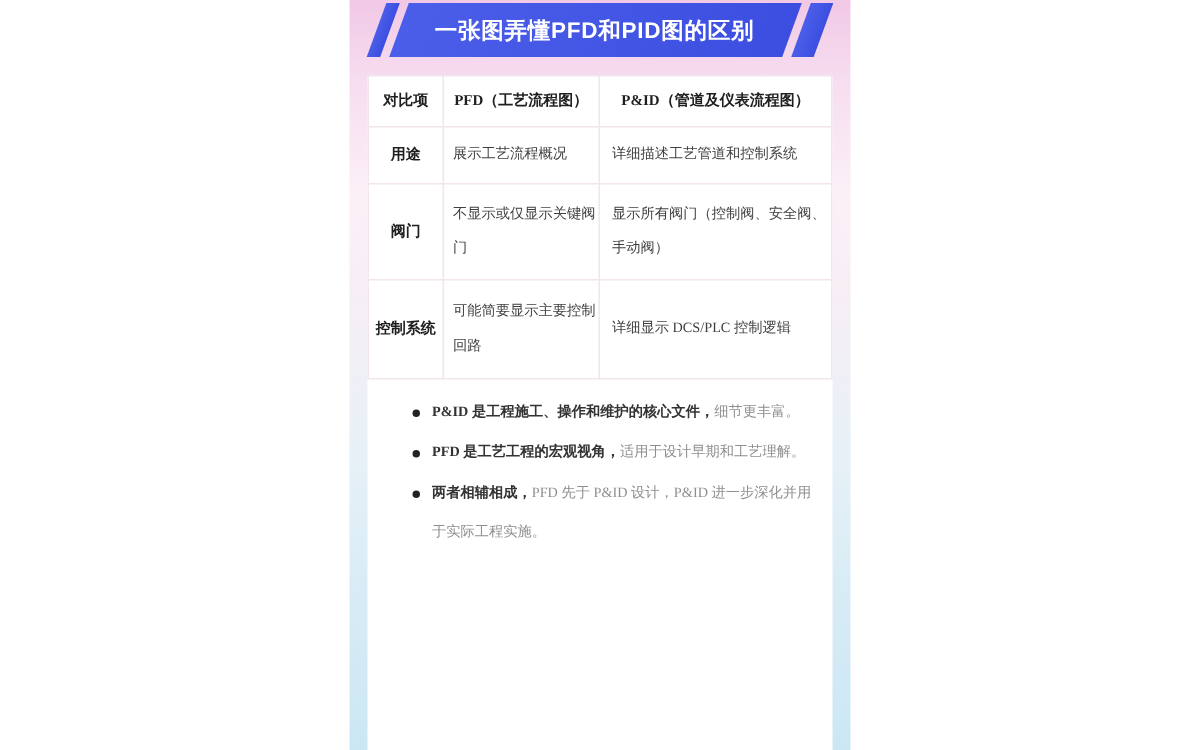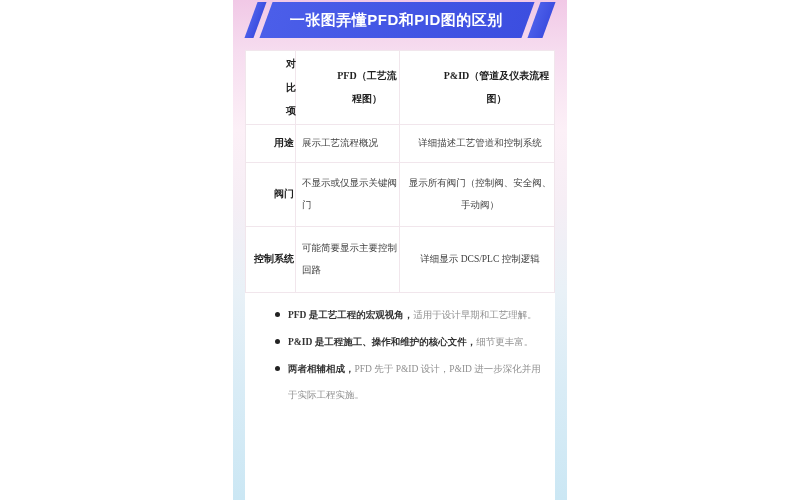--- a/index.html
+++ b/index.html
@@ -60,38 +60,37 @@
     border: 1px solid #f1e6ec;
     vertical-align: middle;
     line-height: 2.35;
   }
   table.cmp th {
     font-size: 10px;
     font-weight: bold;
     color: #1f1f1f;
     text-align: center;
     height: 31px;
-    padding-left: 40px;
   }
   td.lbl {
     font-size: 10px;
     font-weight: bold;
     color: #1f1f1f;
-    text-align: right;
+    text-align: center;
   }
   td.pfd {
     font-size: 9.5px;
     color: #3f3f3f;
     text-align: left;
     padding: 0 1px 0 6px;
   }
   td.pid {
     font-size: 9.5px;
     color: #3f3f3f;
-    text-align: center;
+    text-align: left;
     padding: 0 2px 0 8px;
     margin-top: 33px;
   }
   tr.r1 td { height: 35px; }
   tr.r2 td { height: 37px; }
   tr.r3 td { height: 37px; }
   tr.r4 td { height: 31px; }
   tr.r5 td { height: 61px; }
   tr.r6 td { height: 33px; }
   tr.r7 td { height: 63px; }
@@ -158,24 +157,24 @@
       <tr class="r7">
         <td class="lbl">控制系统</td>
         <td class="pfd">可能简要显示主要控制回路</td>
         <td class="pid">详细显示 DCS/PLC 控制逻辑</td>
       </tr>
     </tbody>
       </table>
 
     <ul class="notes">
       <li>
-        <span class="dot"></span><span class="note-lead">PFD 是工艺工程的宏观视角，</span><span class="note-rest">适用于设计早期和工艺理解。</span>
+        <span class="dot"></span><span class="note-lead">P&amp;ID 是工程施工、操作和维护的核心文件，</span><span class="note-rest">细节更丰富。</span>
       </li>
       <li>
-        <span class="dot"></span><span class="note-lead">P&amp;ID 是工程施工、操作和维护的核心文件，</span><span class="note-rest">细节更丰富。</span>
+        <span class="dot"></span><span class="note-lead">PFD 是工艺工程的宏观视角，</span><span class="note-rest">适用于设计早期和工艺理解。</span>
       </li>
       <li>
         <span class="dot"></span><span class="note-lead">两者相辅相成，</span><span class="note-rest">PFD 先于 P&amp;ID 设计，P&amp;ID 进一步深化并用于实际工程实施。</span>
       </li>
     </ul>
 
   </div>
 </div>
 
 </body></html>

